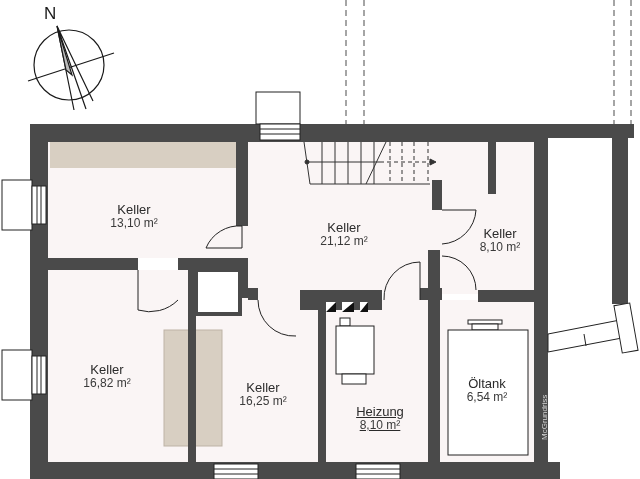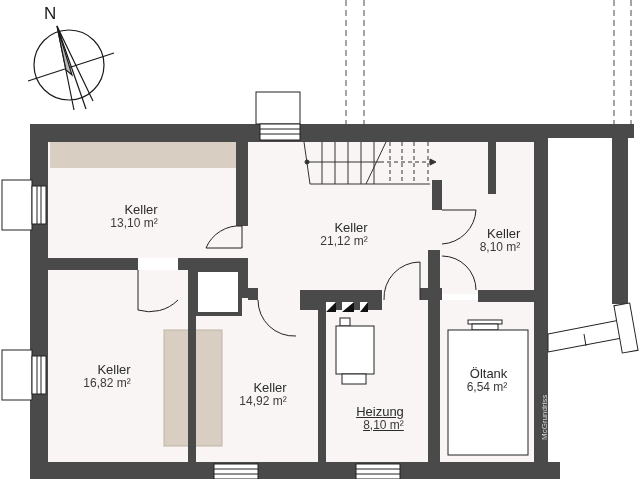--- a/index.html
+++ b/index.html
@@ -1,18 +1,18 @@
 <!DOCTYPE html>
 <html><head>
 <meta charset="utf-8">
 <style>
   html,body{margin:0;padding:0;background:#ffffff;}
   body{width:640px;height:479px;overflow:hidden;position:relative;font-family:"Liberation Sans",sans-serif;}
   svg{position:absolute;left:0;top:0;}
-  .room-label{position:absolute;text-align:right;color:#2b2b2b;transform:translateX(-50%);white-space:nowrap;}
+  .room-label{position:absolute;text-align:center;color:#2b2b2b;transform:translateX(-50%);white-space:nowrap;}
   .room-name{font-size:13px;line-height:15px;display:block;}
   .room-area{font-size:12px;line-height:13px;display:block;color:#3a3a3a;}
   .compass-n{position:absolute;left:44px;top:4px;font-size:17px;color:#1a1a1a;}
   .credit{position:absolute;left:540px;top:440px;transform:rotate(-90deg);transform-origin:left top;font-size:8px;color:#d8d8d8;}
 </style>
 </head>
 <body>
 
 <svg width="640" height="479" viewBox="0 0 640 479">
 
@@ -149,24 +149,24 @@
 <div class="room-label" style="left:500px;top:226px;">
   <span class="room-name">Keller</span>
   <span class="room-area">8,10 m²</span>
 </div>
 <div class="room-label" style="left:107px;top:362px;">
   <span class="room-name">Keller</span>
   <span class="room-area">16,82 m²</span>
 </div>
 <div class="room-label" style="left:263px;top:380px;">
   <span class="room-name">Keller</span>
-  <span class="room-area">14,92 m²</span>
+  <span class="room-area">16,25 m²</span>
 </div>
 <div class="room-label" style="left:380px;top:404px;text-decoration:underline;">
   <span class="room-name">Heizung</span>
   <span class="room-area">8,10 m²</span>
 </div>
-<div class="room-label" style="left:487px;top:366px;">
+<div class="room-label" style="left:487px;top:376px;">
   <span class="room-name">Öltank</span>
   <span class="room-area">6,54 m²</span>
 </div>
 
 <div class="credit">McGrundriss</div>
 
 </body></html>

